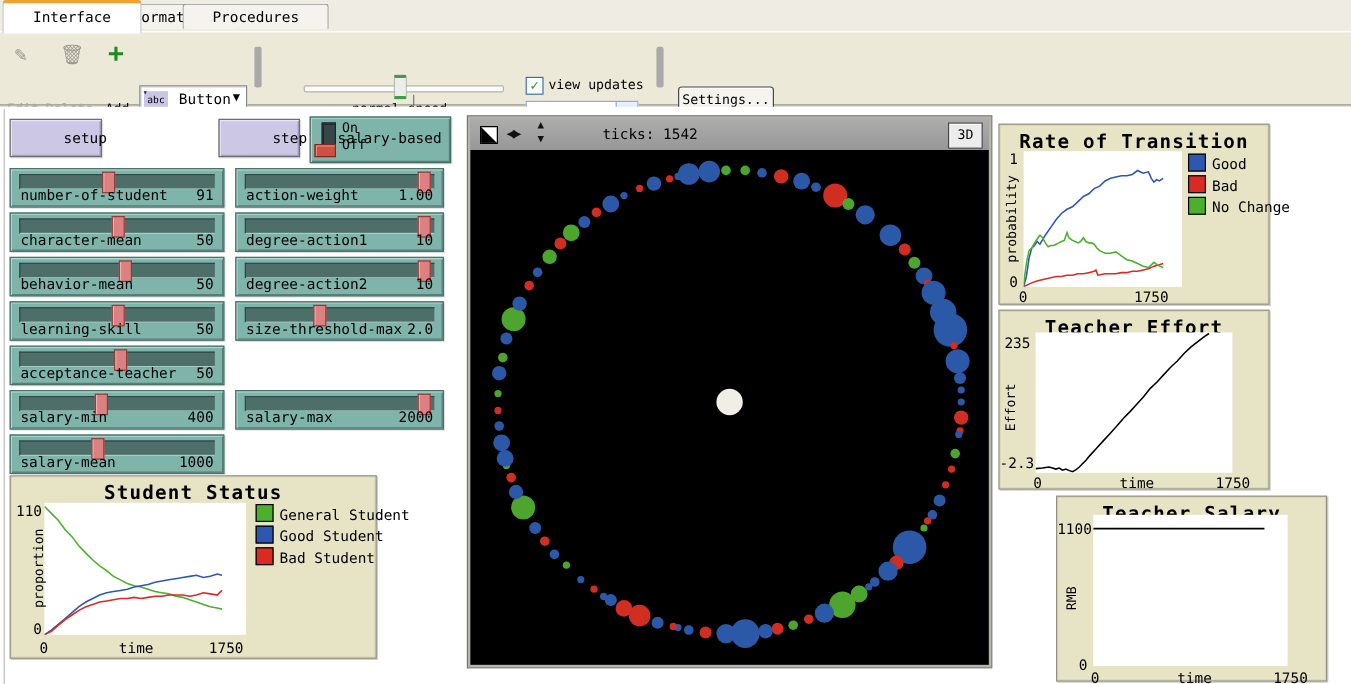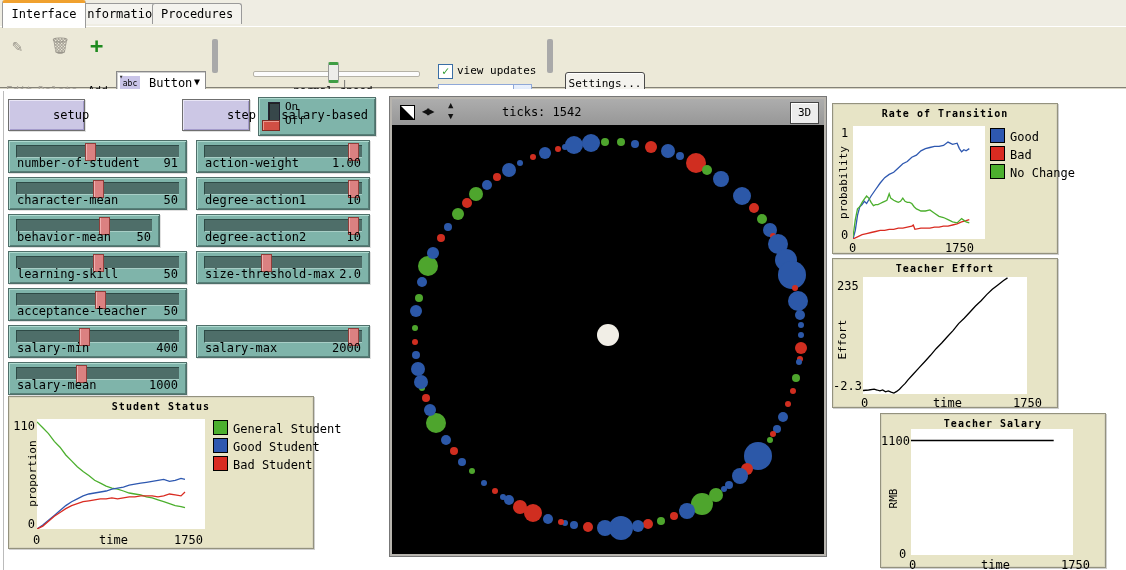--- a/index.html
+++ b/index.html
@@ -2,21 +2,21 @@
 <html><head>
 <meta charset="utf-8">
 <style>
   html,body{margin:0;padding:0;background:#fff;}
   #app{position:relative;width:1126px;height:570px;background:#fff;overflow:hidden;
        font-family:"DejaVu Sans Mono",monospace;font-size:12px;color:#000;}
   
   #tabbar{position:absolute;left:0;top:0;width:1126px;height:26px;background:#EFEDE3;}
   .tab{position:absolute;top:3px;height:20px;line-height:20px;text-align:center;
        background:#F4F3EE;border:1px solid #9a9a9a;border-bottom:none;
-       border-radius:3px 3px 0 0;padding:0 8px;}
+       border-radius:3px 3px 0 0;padding:0 24px;}
   .tab.active{top:0;height:25px;line-height:23px;background:#fff;
        border-top:3px solid #F0A12F;z-index:2;}
   
   #toolbar{position:absolute;left:0;top:26px;width:1126px;height:63px;background:#ECE9D8;
        border-top:1px solid #fff;border-bottom:2px groove #d8d5c4;box-sizing:border-box;}
   .tool-label{position:absolute;font-size:11px;}
   .disabled{color:#A8A49A;}
   .vsep{position:absolute;width:6px;height:34px;top:12px;background:#A9A9A9;border-radius:2px;}
   #pencil-icon{position:absolute;left:12px;top:9px;font-size:17px;color:#9a968c;transform:rotate(0deg);}
   #trash-icon{position:absolute;left:50px;top:9px;font-size:16px;color:#9a968c;}
@@ -70,21 +70,21 @@
        border-bottom:1px solid #A8CEC6;border-top:1px solid #2E4A46;border-left:1px solid #2E4A46;}
   .nl-slider .handle{position:absolute;top:-3px;width:9px;height:16px;background:#DB8181;
        border:1px solid #8F3E3A;box-shadow:inset 1px 0 0 #F0B0B0;}
   .nl-slider .srow{position:absolute;left:8px;right:8px;bottom:2px;font-size:12px;}
   .nl-slider .sname{float:left;}
   .nl-slider .sval{float:right;}
   
   .plot{position:absolute;background:#E7E4C6;border:1px solid #94927e;
        box-shadow:0 0 0 1px #d9d6bf inset,1px 1px 0 #cfcfcf;box-sizing:border-box;}
   .plot-title{position:absolute;left:0;right:0;top:4px;text-align:center;font-weight:bold;
-       font-size:10px;letter-spacing:1px;}
+       font-size:16px;letter-spacing:1px;}
   .plot-white{position:absolute;background:#fff;}
   .ylab{position:absolute;transform:rotate(-90deg);transform-origin:center;font-size:11px;}
   .tick{position:absolute;font-size:12px;}
   .legend{position:absolute;}
   .legend-item{position:relative;height:17px;margin-bottom:1px;white-space:nowrap;}
   .legend-swatch{display:inline-block;width:13px;height:13px;border:1px solid #000;
        vertical-align:-2px;margin-right:5px;}
   
   #view-frame{position:absolute;left:390px;top:97px;width:436px;height:459px;box-sizing:border-box;
        border:2px solid #b7b4ae;outline:1px solid #777;background:#9E9E9E;}
@@ -350,21 +350,21 @@
     </div>
     <div class="nl-slider" style="left: 8px; top: 177px; width: 179px;">
       <div class="track">
       <div class="handle" style="left:76px;"></div>
       </div>
     <div class="srow">
         <span class="sname">character-mean</span>
     <span class="sval">50</span>
       </div>
     </div>
-    <div class="nl-slider" style="left: 8px; top: 214px; width: 152px; text-decoration: underline;">
+    <div class="nl-slider" style="left: 8px; top: 214px; width: 179px; text-decoration: underline;">
       <div class="track">
       <div class="handle" style="left:82px;"></div>
       </div>
     <div class="srow">
         <span class="sname">behavior-mean</span>
     <span class="sval">50</span>
       </div>
     </div>
     <div class="nl-slider" style="left: 8px; top: 251px; width: 179px;">
       <div class="track">

